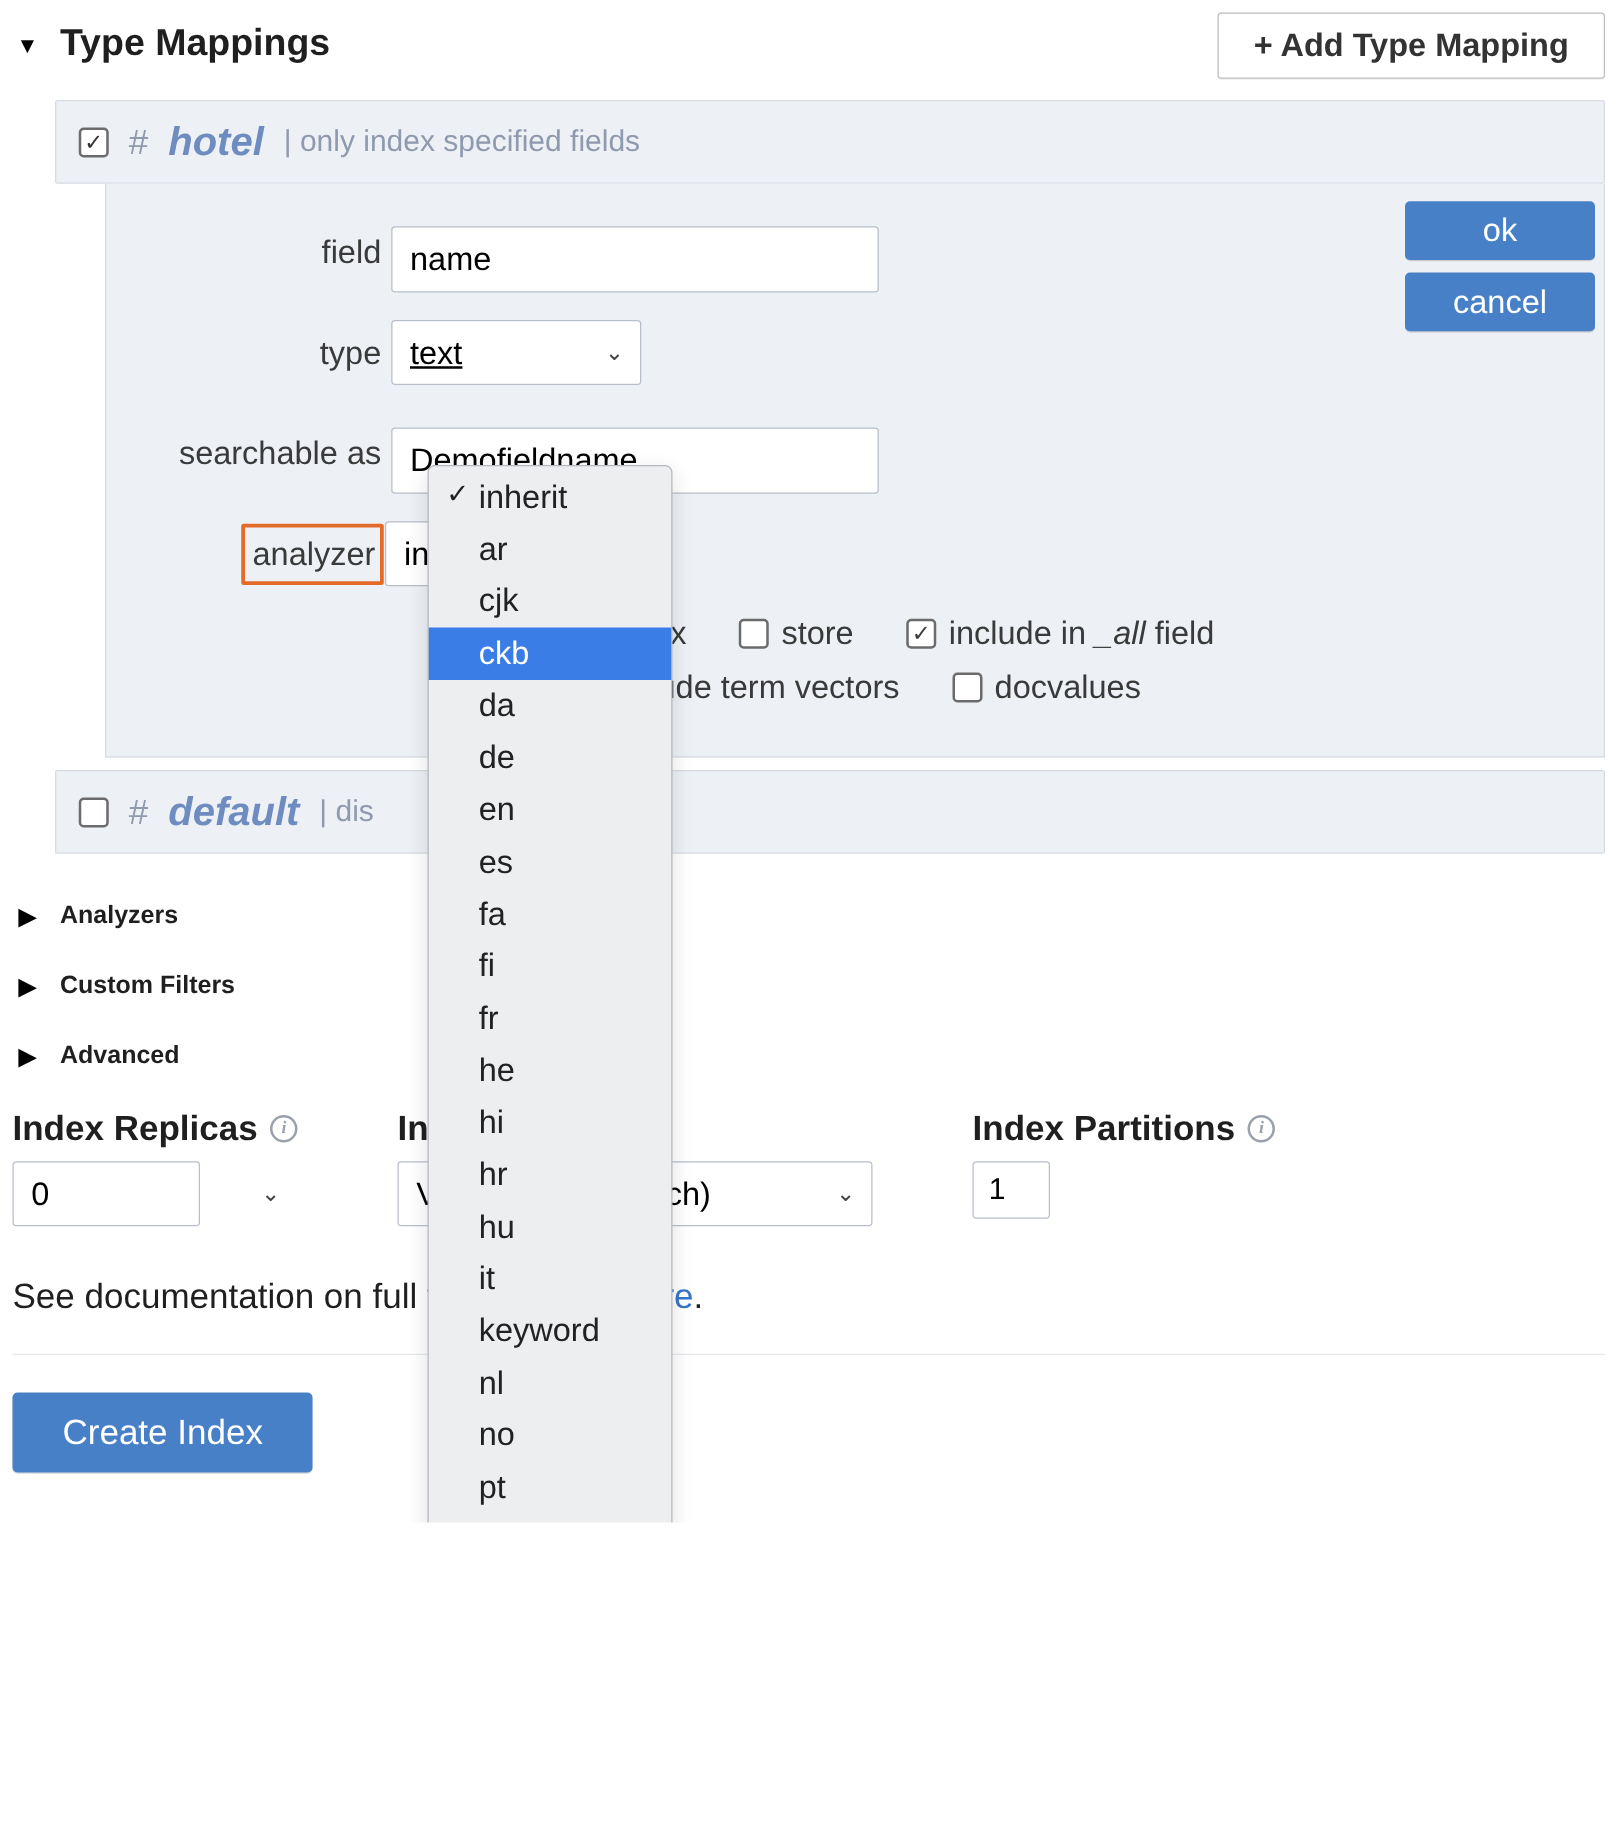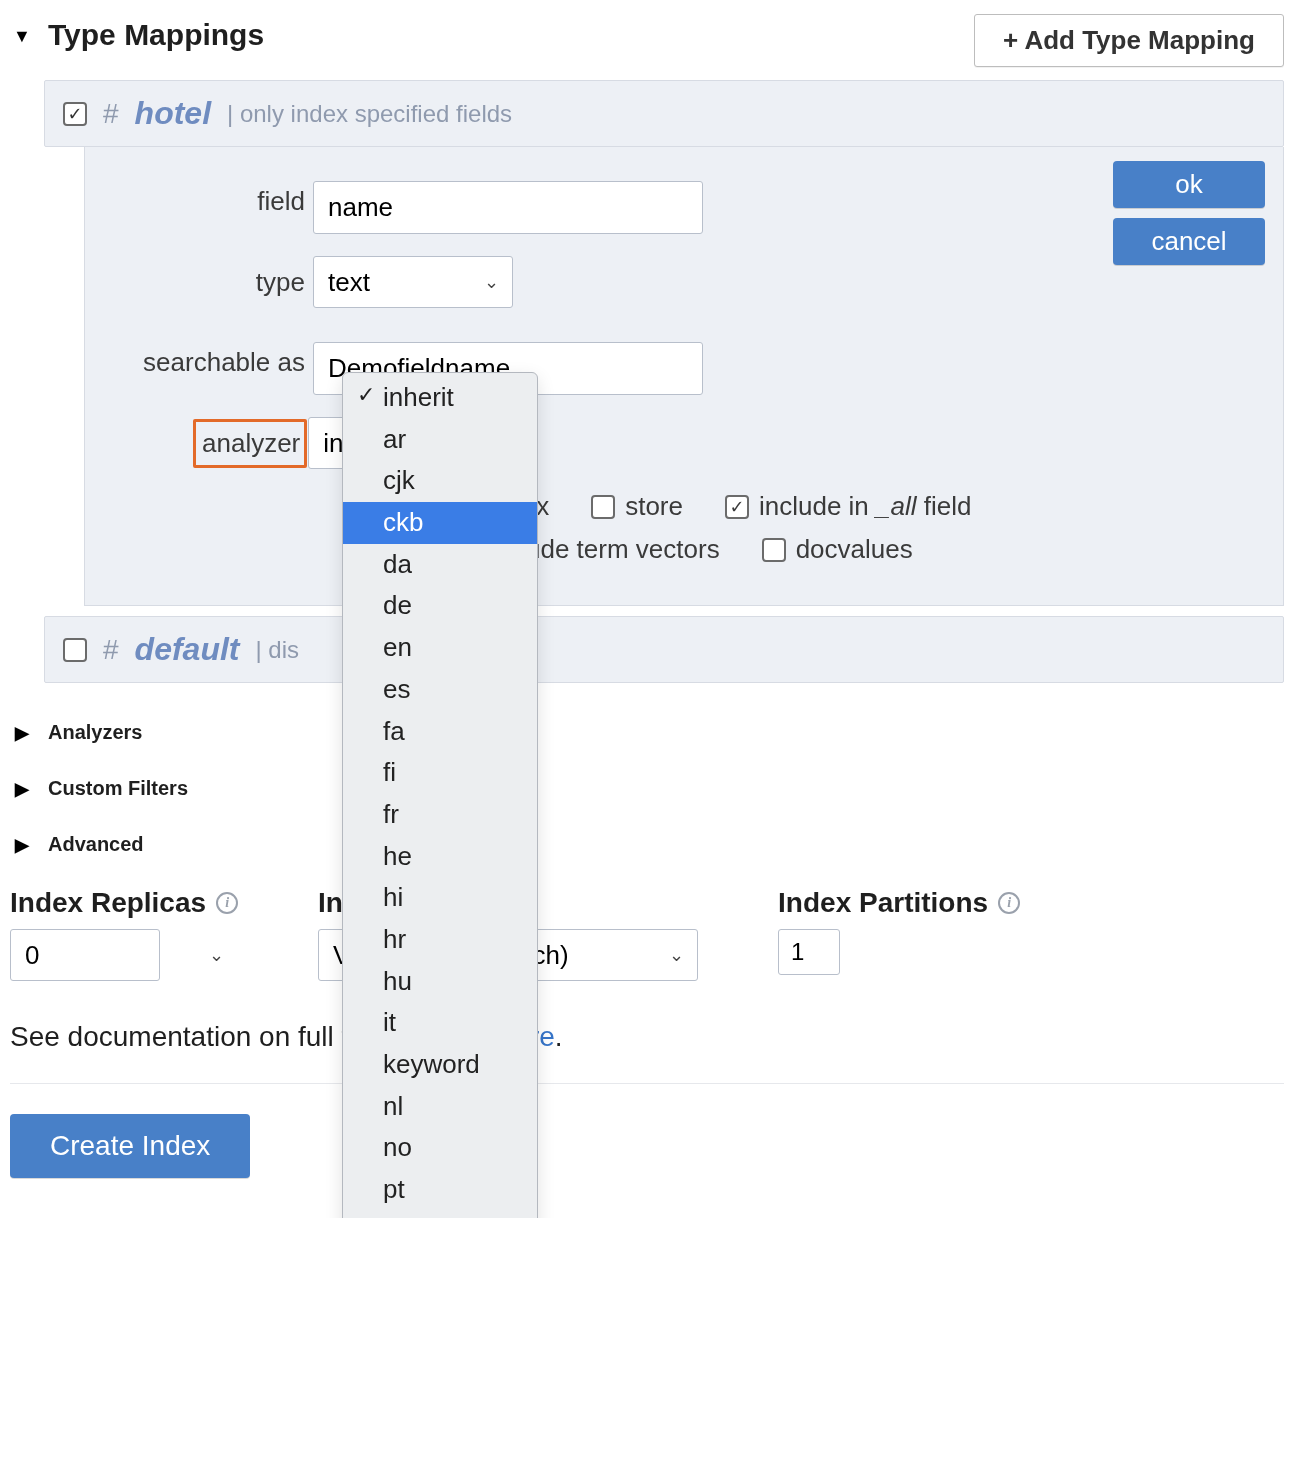--- a/index.html
+++ b/index.html
@@ -36,21 +36,21 @@
     margin: 8px 0 18px 0;
     cursor: default;
   }
   .caret { font-size: 22px; color: #000; display: inline-block; width: 24px; text-align: center; }
   .caret.down::before { content: "▼"; font-size: 18px; }
   .caret.right::before { content: "▶"; font-size: 18px; }
 
   .top-row {
     display: flex;
     justify-content: space-between;
-    align-items: center;
+    align-items: flex-start;
     gap: 32px;
   }
   .add-type-btn {
     border: 1px solid #bdbdbd;
     background: #fff;
     padding: 10px 28px;
     font-size: 26px;
     color: #333;
     border-radius: 3px;
     box-shadow: 0 1px 0 rgba(0,0,0,0.05);
@@ -152,21 +152,21 @@
     top: 50%;
     transform: translateY(-50%);
     pointer-events: none;
     font-size: 18px;
     color: #444;
   }
 
   
   .side-buttons {
     position: absolute;
-    right: 18px;
+    right: 7px;
     top: 14px;
     display: flex;
     flex-direction: column;
     gap: 10px;
   }
   .btn-blue {
     background: var(--btn-blue);
     color: var(--btn-blue-text);
     border: none;
     border-radius: 4px;
@@ -316,21 +316,21 @@
     </div>
 
     <div class="editor-row">
       <span class="editor-label">field</span>
       <input class="text-input" value="name" style="">
     </div>
 
     <div class="editor-row">
       <span class="editor-label">type</span>
       <span class="select-wrap">
-        <select style="width:200px;">
+        <select style="width:200px;text-decoration:underline;">
           <option>text</option>
         </select>
         <span class="select-caret">⌄</span>
       </span>
     </div>
 
     <div class="editor-row">
       <span class="editor-label">searchable as</span>
       <input class="text-input" value="Demofieldname" style="">
     </div>

